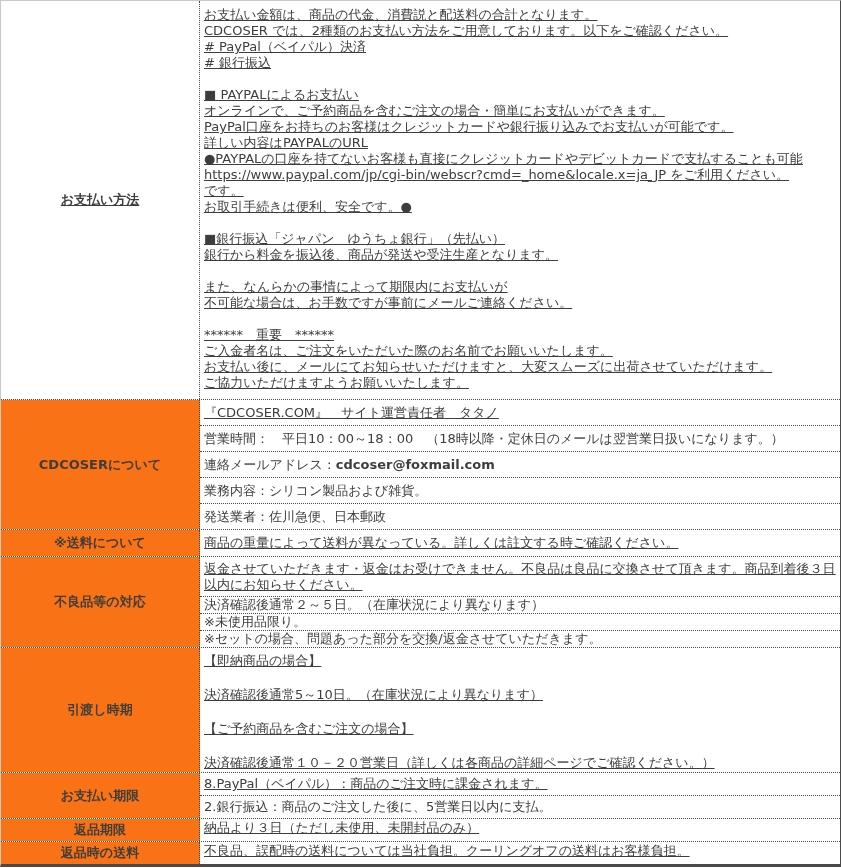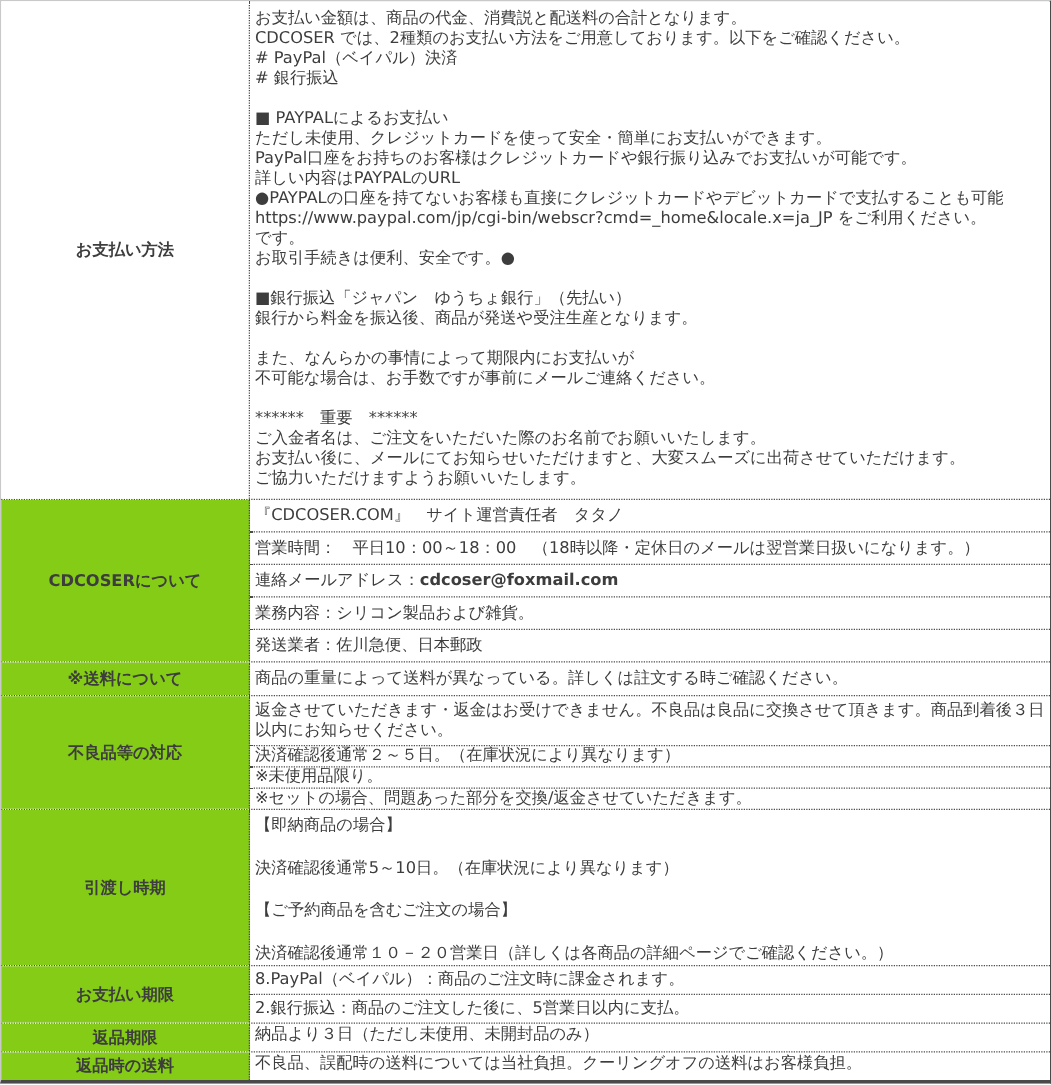--- a/index.html
+++ b/index.html
@@ -8,58 +8,58 @@
     width:841px;box-sizing:border-box;
     border-top:1px solid #c9c9c9;
     border-left:1px solid #c9c9c9;
     border-right:1px solid #4a4a4a;
     border-bottom:3px solid #4a4a4a;
   }
   .row{display:flex;border-top:1px dotted #4a4a4a;align-items:stretch;}
   .row:first-child{border-top:none;}
   .label-cell{
     flex:0 0 199px;width:199px;box-sizing:border-box;
-    background:#84cc16;
+    background:#f97316;
     border-right:1px dotted #4a4a4a;
     display:flex;align-items:center;justify-content:center;
     font-weight:bold;text-align:center;padding:2px;
   }
   .content-col{flex:1 1 auto;min-width:0;display:flex;flex-direction:column;justify-content:stretch;}
   .cell{border-top:1px dotted #4a4a4a;padding:2px 3px;}
-  .cell:first-child{border-top:none;}
+  .cell:first-child{border-top:none;text-decoration:underline;}
   .line{line-height:16px;min-height:16px;}
   .b{font-weight:bold;}
   
   .row-payment-method .cell{padding:6px 3px 8px 4px;}
   .row-about .cell{padding:5px 3px 4px 4px;}
   .row-extra-fee .cell{padding:1px 3px 1px 4px;}
   .row-shipping-note .cell{padding:5px 3px 5px 4px;}
   .row-defective .cell{padding:0 3px 0 4px;}
   .row-defective .cell:first-child{padding:4px 3px 3px 4px;}
   .row-delivery .cell{padding:4px 3px 1px 4px;}
   .row-delivery .line{line-height:17px;min-height:17px;}
   .row-payment-deadline .cell{padding:3px 3px 3px 4px;}
   .row-return-deadline .cell{padding:1px 3px 1px 4px;}
   .row-return-shipping .cell{padding:1px 3px 1px 4px;}
 </style>
 </head>
 <body>
 
 <div class="info-table">
     <div class="row row-payment-method">
-      <div class="label-cell" style="background: rgb(255, 255, 255);">お支払い方法</div>
+      <div class="label-cell" style="background: rgb(255, 255, 255); text-decoration: underline;">お支払い方法</div>
       <div class="content-col">
         <div class="cell">
           <div class="line">お支払い金額は、商品の代金、消費説と配送料の合計となります。</div>
           <div class="line">CDCOSER では、2種類のお支払い方法をご用意しております。以下をご確認ください。</div>
           <div class="line"># PayPal（ベイパル）決済</div>
           <div class="line"># 銀行振込</div>
           <div class="line"></div>
           <div class="line">■ PAYPALによるお支払い</div>
-          <div class="line">ただし未使用、クレジットカードを使って安全・簡単にお支払いができます。</div>
+          <div class="line">オンラインで、ご予約商品を含むご注文の場合・簡単にお支払いができます。</div>
           <div class="line">PayPal口座をお持ちのお客様はクレジットカードや銀行振り込みでお支払いが可能です。</div>
           <div class="line">詳しい内容はPAYPALのURL</div>
           <div class="line">●PAYPALの口座を持てないお客様も直接にクレジットカードやデビットカードで支払することも可能</div>
           <div class="line"><span>https://www.paypal.com/jp/cgi-bin/webscr?cmd=_home&amp;locale.x=ja_JP をご利用ください。</span></div>
           <div class="line">です。</div>
           <div class="line">お取引手続きは便利、安全です。●</div>
           <div class="line"></div>
           <div class="line">■銀行振込「ジャパン　ゆうちょ銀行」（先払い）</div>
           <div class="line">銀行から料金を振込後、商品が発送や受注生産となります。</div>
           <div class="line"></div>

